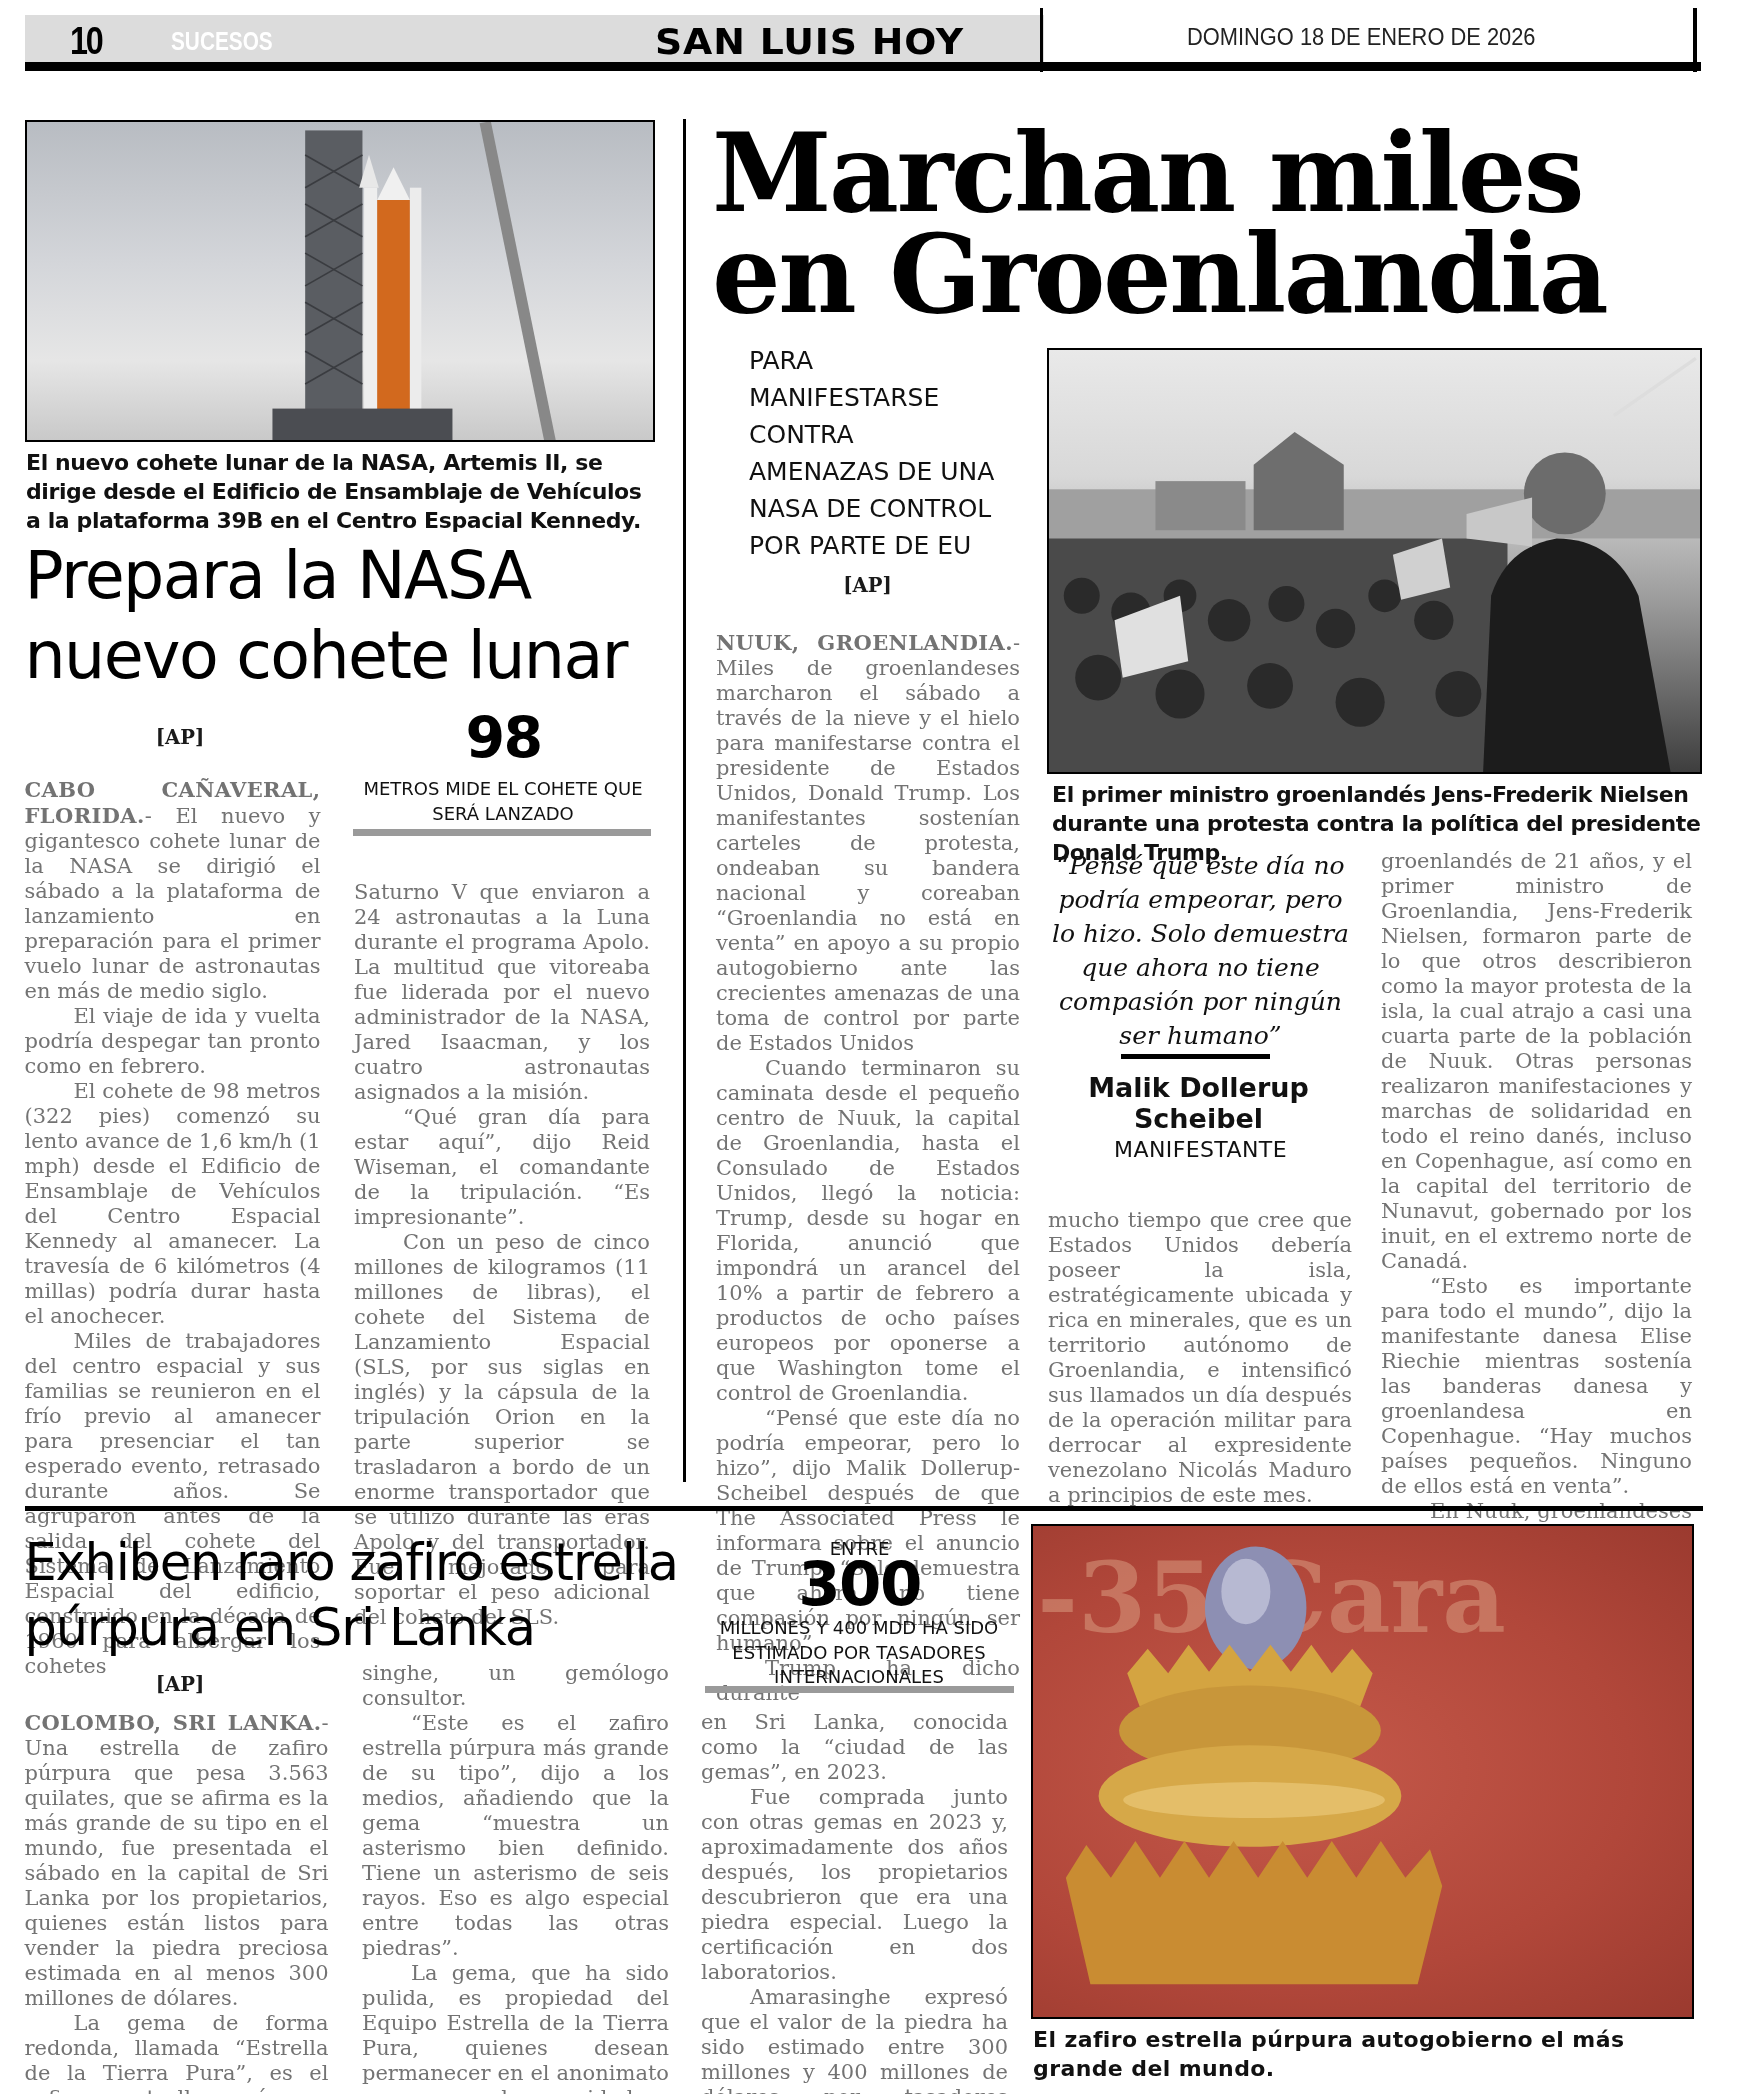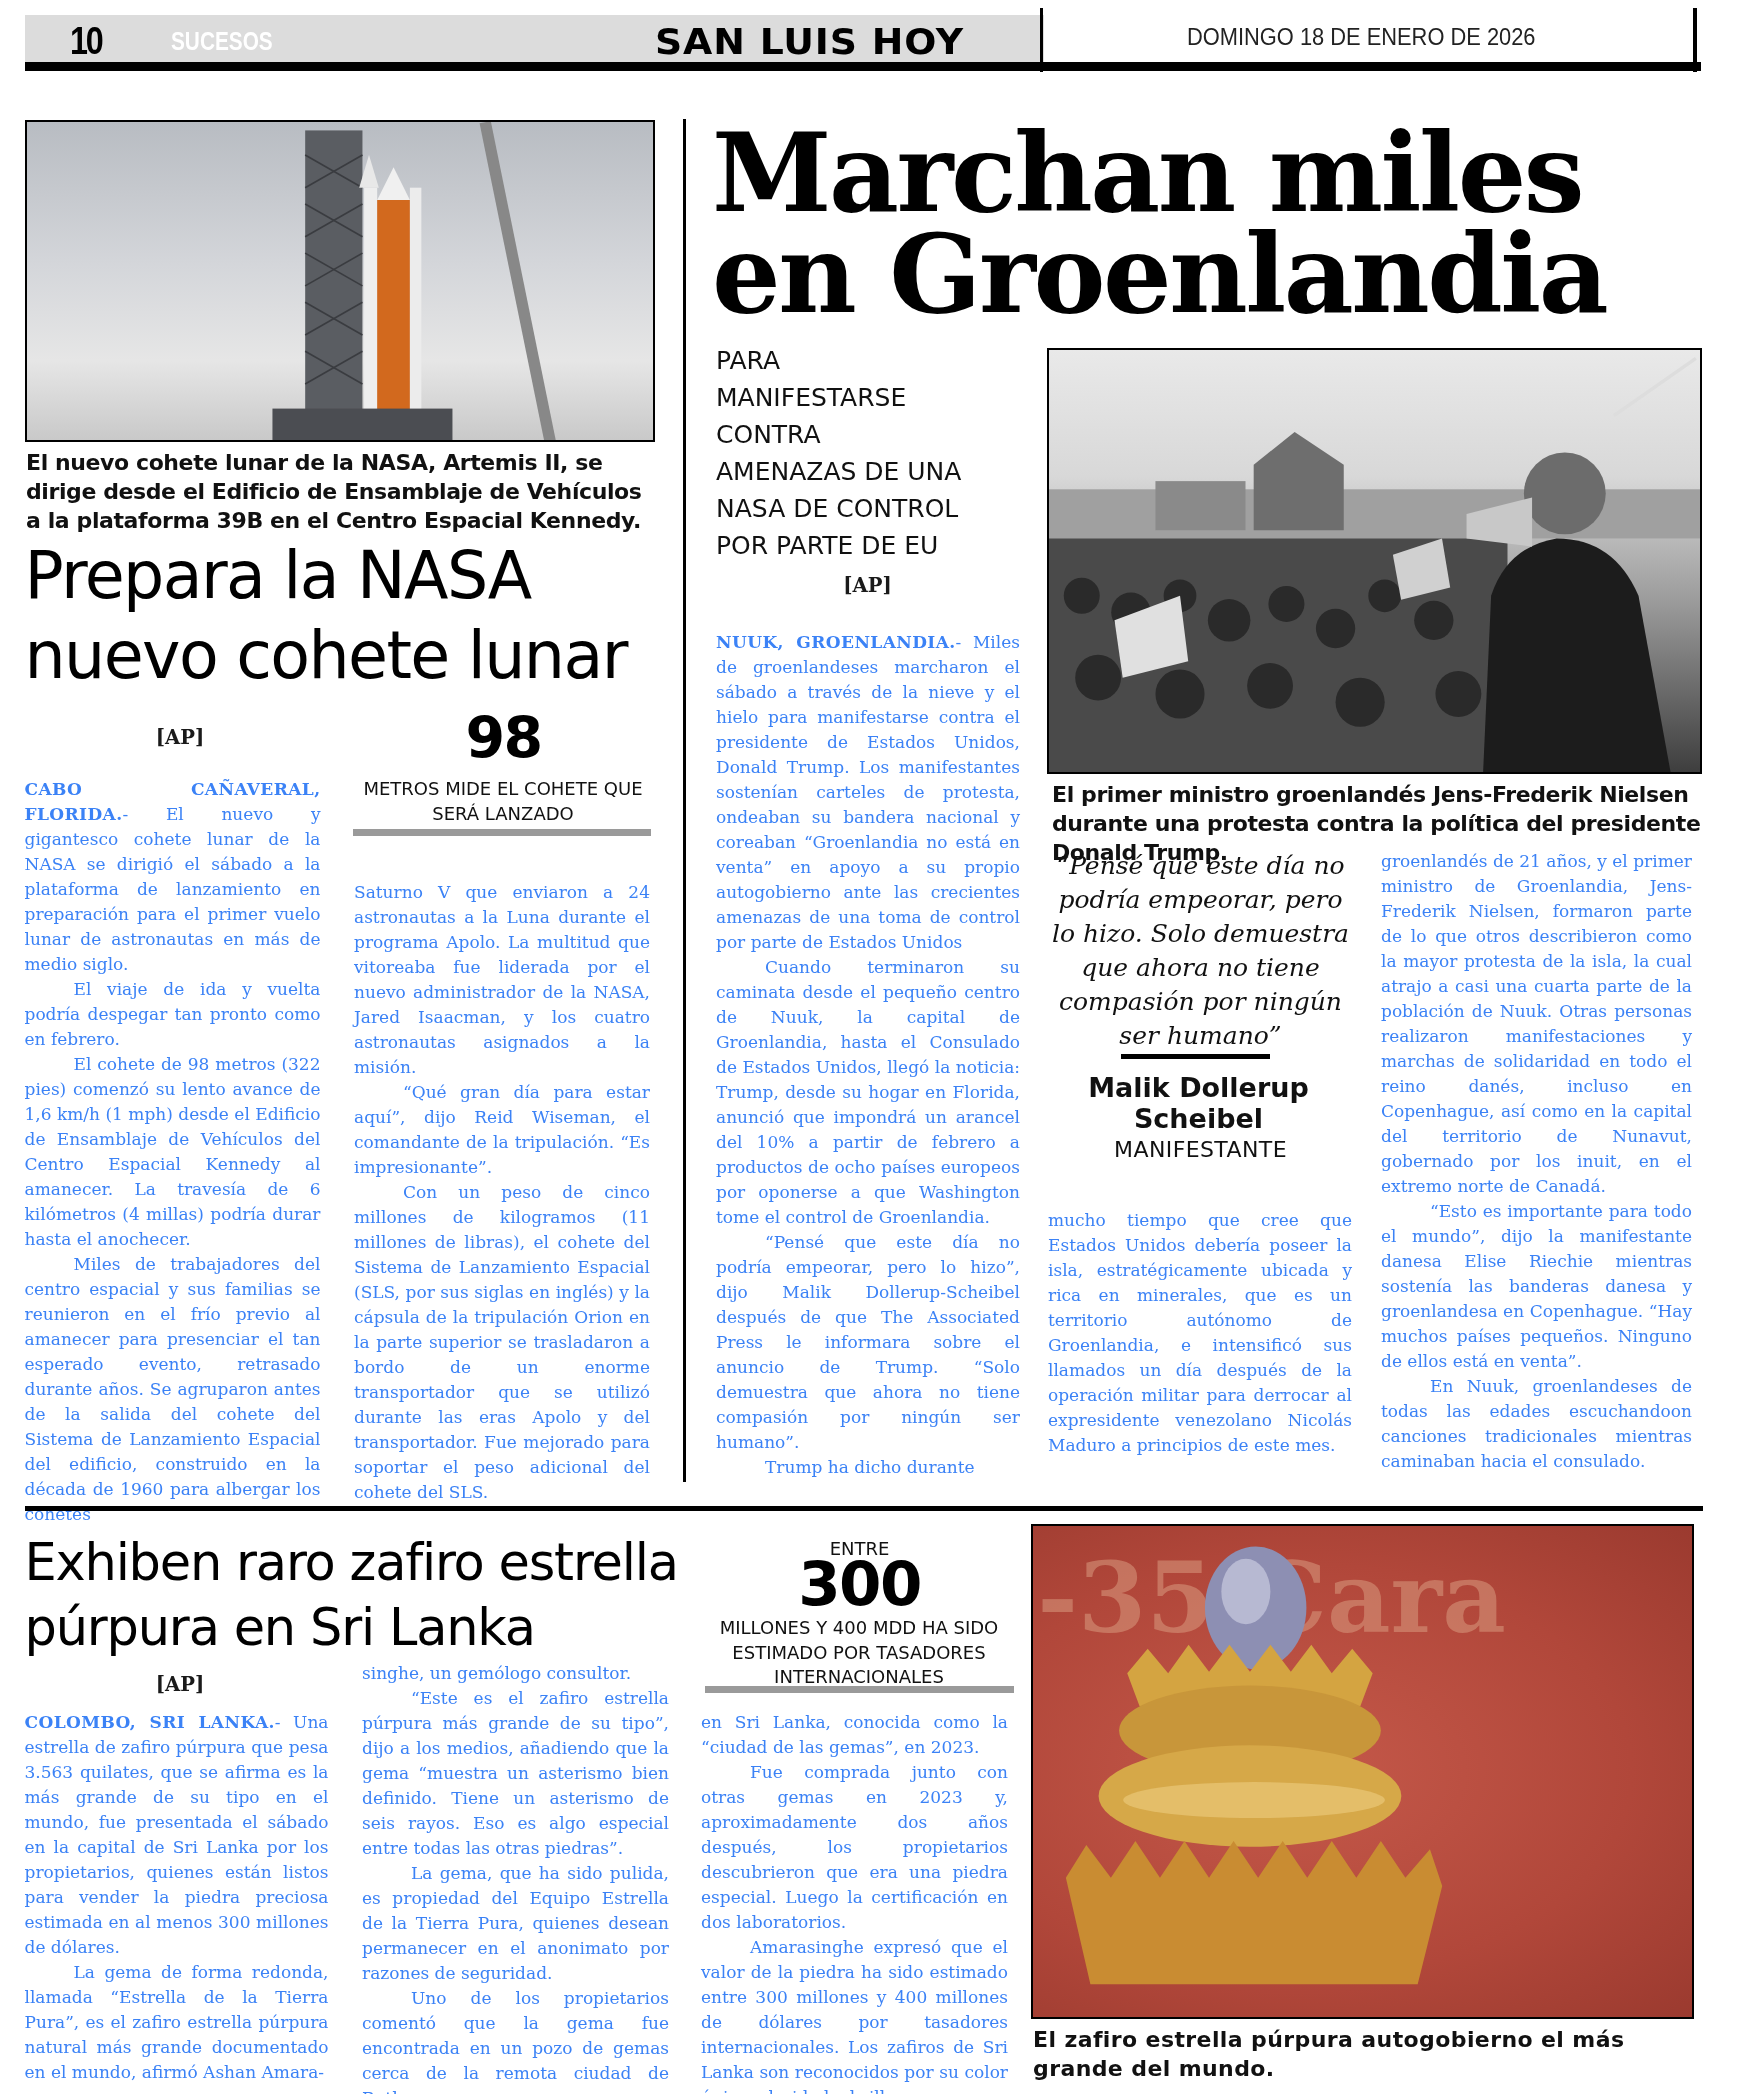--- a/index.html
+++ b/index.html
@@ -11,24 +11,24 @@
   .mast-grey { position: absolute; left: 0; top: 0; width: 1019px; height: 47px; background: #dcdcdc; }
   .mast-bar { position: absolute; left: 0; top: 47px; width: 1676px; height: 9.8px; background: #000; }
   .mast-vline1 { position: absolute; left: 1015px; top: -6.5px; width: 3.3px; height: 64px; background: #000; }
   .mast-vline2 { position: absolute; left: 1668px; top: -6.5px; width: 4.1px; height: 64px; background: #000; }
   .page-num { position: absolute; left: 45px; top: 4.9px; font: bold 38px "Liberation Sans", sans-serif; letter-spacing: -2.5px; color: #000; transform: scaleX(0.85); transform-origin: left; }
   .section { position: absolute; left: 146px; top: 11.5px; font: bold 26px "Liberation Sans", sans-serif; color: #fff; transform: scaleX(0.8); transform-origin: left; }
   .paper-name { position: absolute; left: 630px; top: 6.5px; font: bold 36px "DejaVu Sans", sans-serif; color: #000; letter-spacing: 0.8px; transform: scaleX(1.05); transform-origin: left; }
   .issue-date { position: absolute; left: 1162px; top: 9.8px; font: 23px "Liberation Sans", sans-serif; color: #222; letter-spacing: 0px; transform: scaleX(0.95); transform-origin: left; }
 
   
-  .abs { position: absolute; }
+  .abs { position: absolute; margin-left: 33px; }
   .photo { position: absolute; border: 2.5px solid #000; overflow: hidden; }
   .caption { position: absolute; font: bold 22px "DejaVu Sans", sans-serif; line-height: 29px; color: #111; letter-spacing: -0.4px; }
-  .col { position: absolute; font-family: "DejaVu Serif", serif; font-size: 17px; line-height: 25px; text-align: justify; color: #3b82f6; hyphens: manual; }
+  .col { position: absolute; font-family: "DejaVu Serif", serif; font-size: 21px; line-height: 25px; text-align: justify; color: #737373; hyphens: manual; }
   .col p { text-indent: 0; }
   .col p.ind { text-indent: 49px; }
   .dateline { font-weight: bold; font-family: "DejaVu Serif", serif; letter-spacing: 0.4px; }
   .credit { position: absolute; font: bold 19.6px "DejaVu Serif", serif; text-align: center; }
   .headline-sans { position: absolute; font-family: "DejaVu Sans", sans-serif; color: #000; }
   .vrule { position: absolute; width: 3.3px; background: #000; }
   .hrule { position: absolute; height: 4.9px; background: #000; }
   .grey-rule { position: absolute; height: 7.4px; background: #9a9a9a; }
 
   .stat-num { position: absolute; text-align: center; font: bold 57px "DejaVu Sans", sans-serif; color: #000; letter-spacing: -1.6px; }

